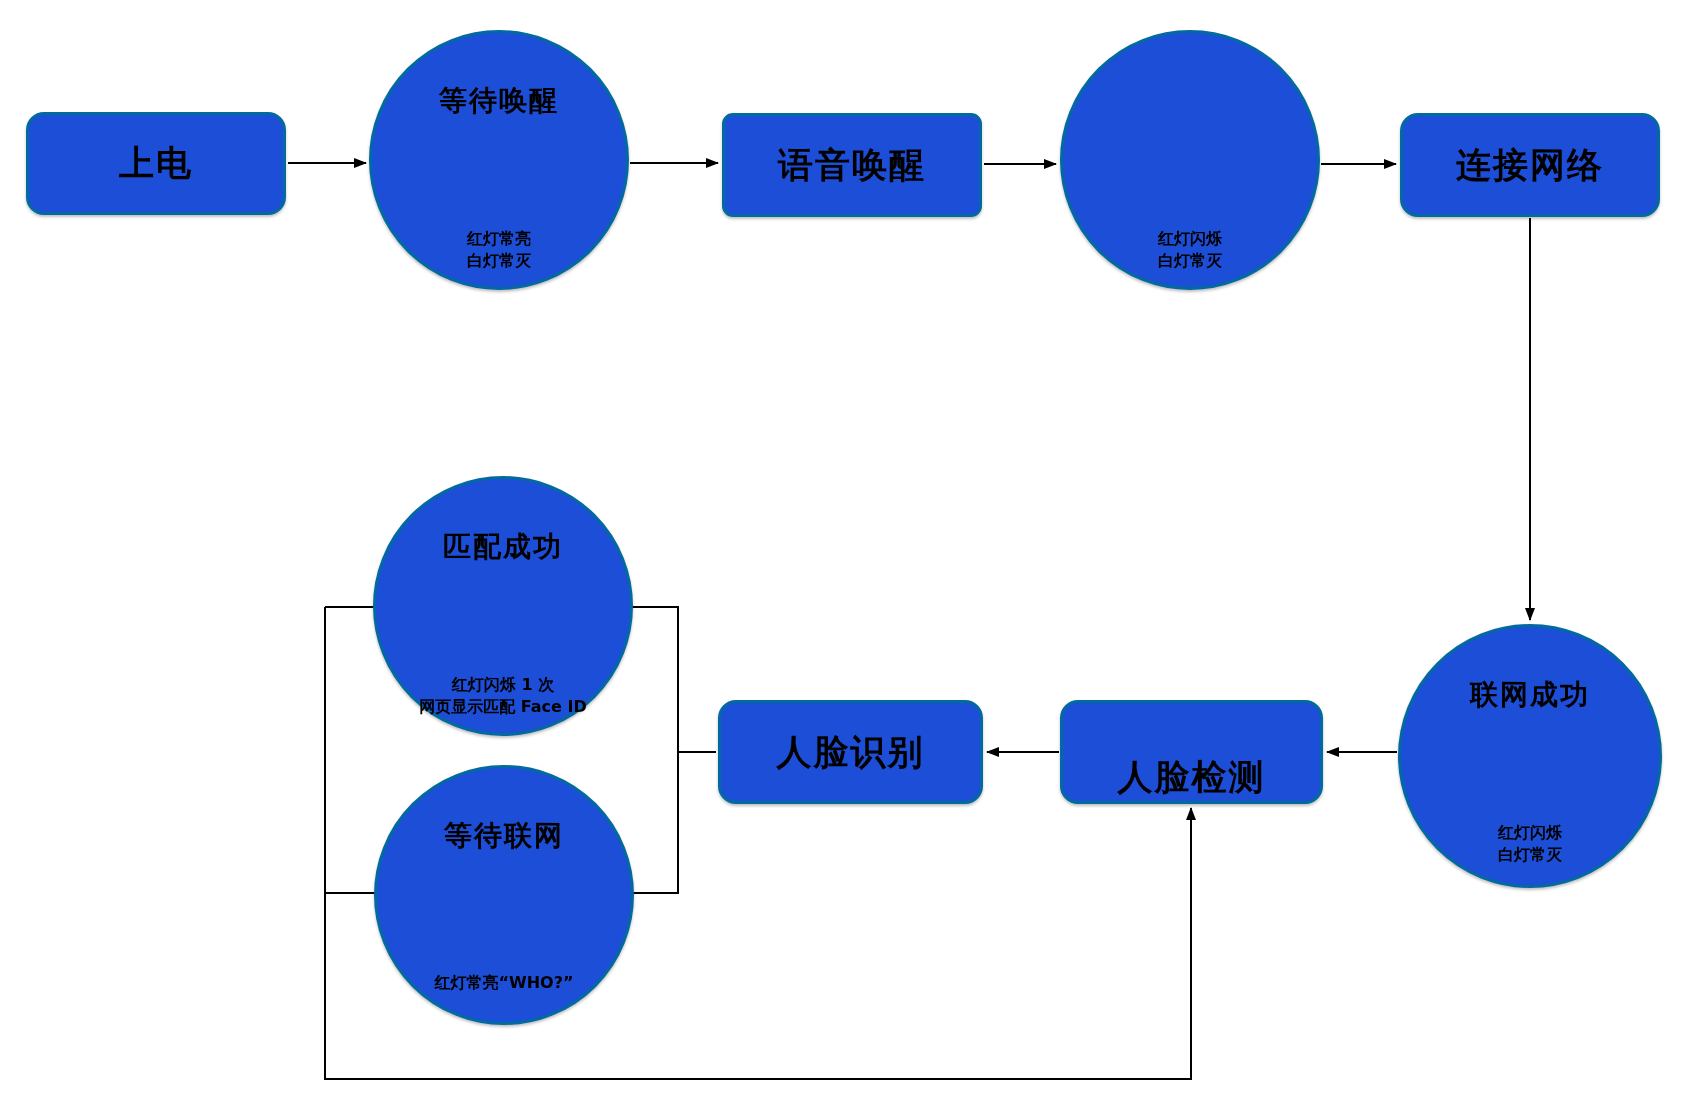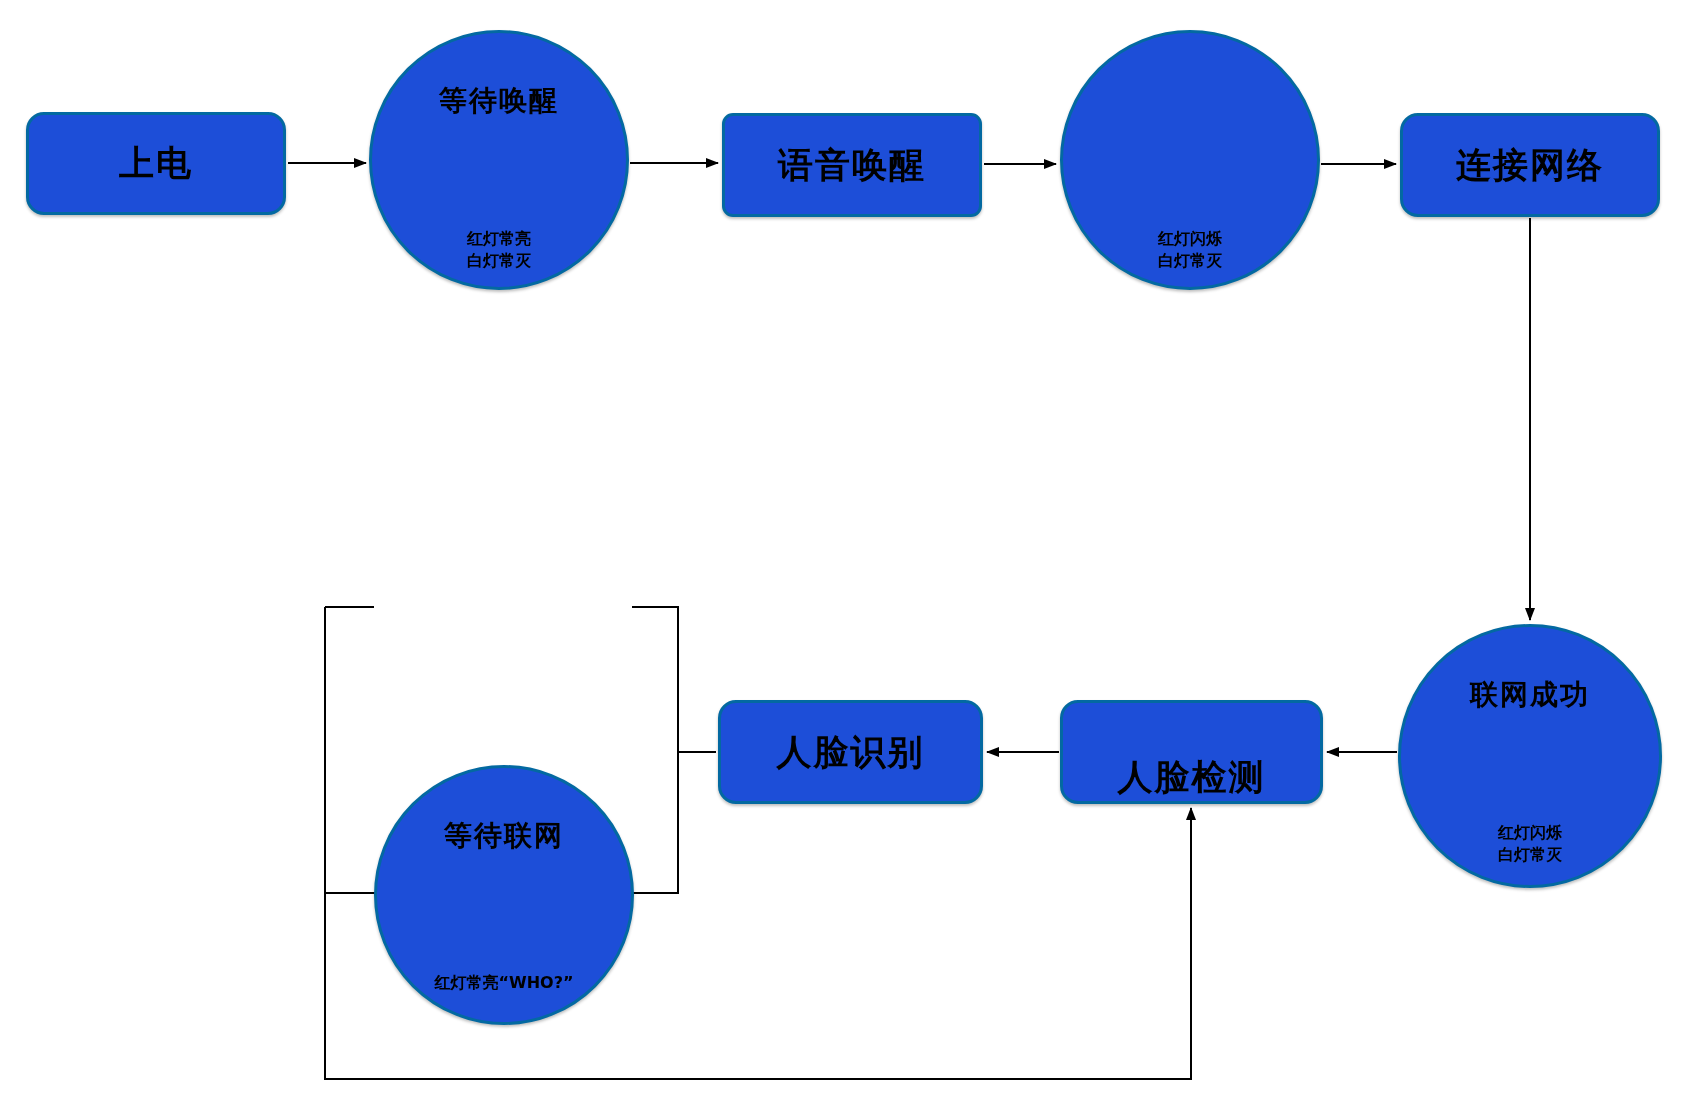--- a/index.html
+++ b/index.html
@@ -116,20 +116,27 @@
   </div>
 
   <div class="node rect" id="n-face-recognize">
     <span>人脸识别</span>
   </div>
 
   <div class="node rect" id="n-face-detect">
     <span>人脸检测</span>
   </div>
 
+  <div class="node circle" id="n-match-success">
+    <div class="title">匹配成功</div>
+    <div class="sub">
+      <div>红灯闪烁 1 次</div>
+      <div>网页显示匹配 Face ID</div>
+    </div>
+  </div>
 
   <div class="node circle" id="n-match-fail">
     <div class="title">等待联网</div>
     <div class="sub">
       <div>红灯常亮“WHO?”</div>
     </div>
   </div>
 
 </div>
 

